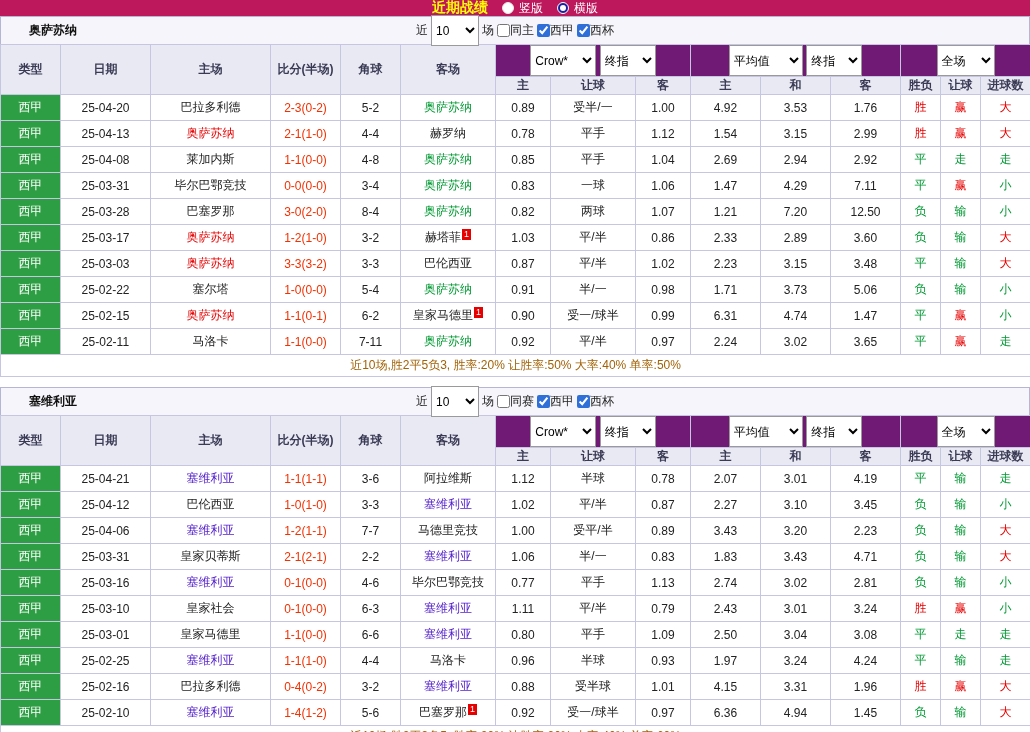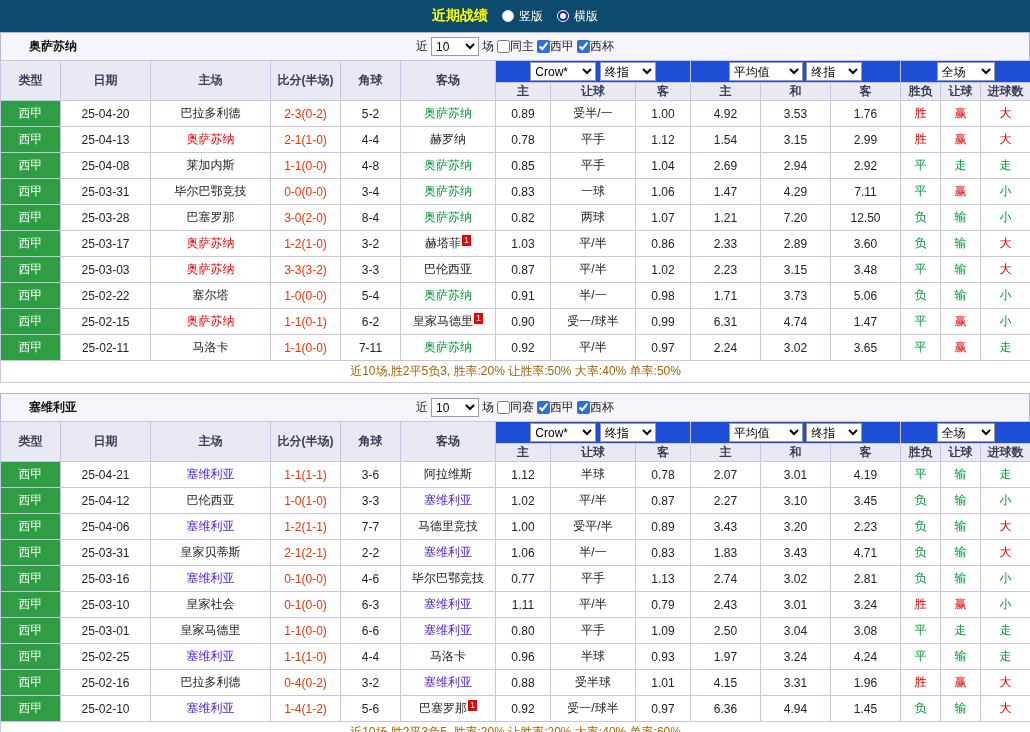--- a/index.html
+++ b/index.html
@@ -1,41 +1,41 @@
 <!DOCTYPE html>
 <html><head>
 <meta charset="utf-8">
 <style>
   html,body { margin:0; padding:0; background:#fff; }
   body { width:1030px; font-family:"Liberation Sans","DejaVu Sans",sans-serif; font-size:12px; color:#222; }
 
   
-  .topbar { height:32px; background:#0c4a6e; display:flex; align-items:center; justify-content:center; gap:14px; }
+  .topbar { height:16px; background:#be185d; display:flex; align-items:center; justify-content:center; gap:14px; }
   .topbar .title { color:#ffff00; font-weight:bold; font-size:14px; }
   .radio-group { display:flex; align-items:center; gap:5px; color:#fff; cursor:pointer; }
   .radio { display:inline-block; width:10px; height:10px; border:1px solid #e8e8e8; border-radius:50%; background:#fff; position:relative; }
   .radio.checked { background:#1d1d9e; border-color:#fff; }
   .radio.checked::after { content:''; position:absolute; left:2px; top:2px; right:2px; bottom:2px; border-radius:50%; background:#fff; }
 
   
   .team-band { height:27px; background:#f5f5fb; border:1px solid #b5b5d5; border-bottom:none; display:flex; align-items:center; position:relative; }
   .team-name { position:absolute; left:28px; font-weight:bold; color:#111; }
   .band-controls { margin:0 auto; display:flex; align-items:center; gap:3px; }
   .band-controls label { display:flex; align-items:center; gap:0; cursor:pointer; }
   .band-controls input[type=checkbox] { width:13px; height:13px; margin:0; accent-color:#2f6fd8; }
 
   
   table { border-collapse:collapse; width:1030px; table-layout:fixed; }
   th,td { border:1px solid #c6c6e2; text-align:center; padding:0 2px; overflow:hidden; white-space:nowrap; }
   thead th { background:#e9e9f4; color:#3a3a55; font-weight:bold; }
   tr.hrow1 th { height:21px; }
   tr.hrow2 th { height:17px; }
-  th.sel-cell { background:#1d4ed8; font-weight:normal; }
+  th.sel-cell { background:#701a75; font-weight:normal; }
   tbody td { height:25px; background:#fff; }
-  select { font-size:12px; height:19px; border:1px solid #9a9a9a; background:#fff; }
+  select { font-size:12px; height:31px; border:1px solid #9a9a9a; background:#fff; }
   .w46{width:48px} .w64{width:66px} .w54{width:56px} .w72{width:74px} .w56{width:58px}
 
   .league-cell { background:#2e9e44; color:#fff; }
   .score { color:#f33000; }
   .c-red { color:#e60000; }
   .c-green { color:#009933; }
   .c-blue { color:#5522cc; }
   .badge { display:inline-block; background:#e60000; color:#fff; font-size:9px; line-height:11px; min-width:7px; padding:0 1px; margin-left:1px; vertical-align:top; }
   td.footer { color:#a16207; height:21px; }
   .gap { height:10px; }

